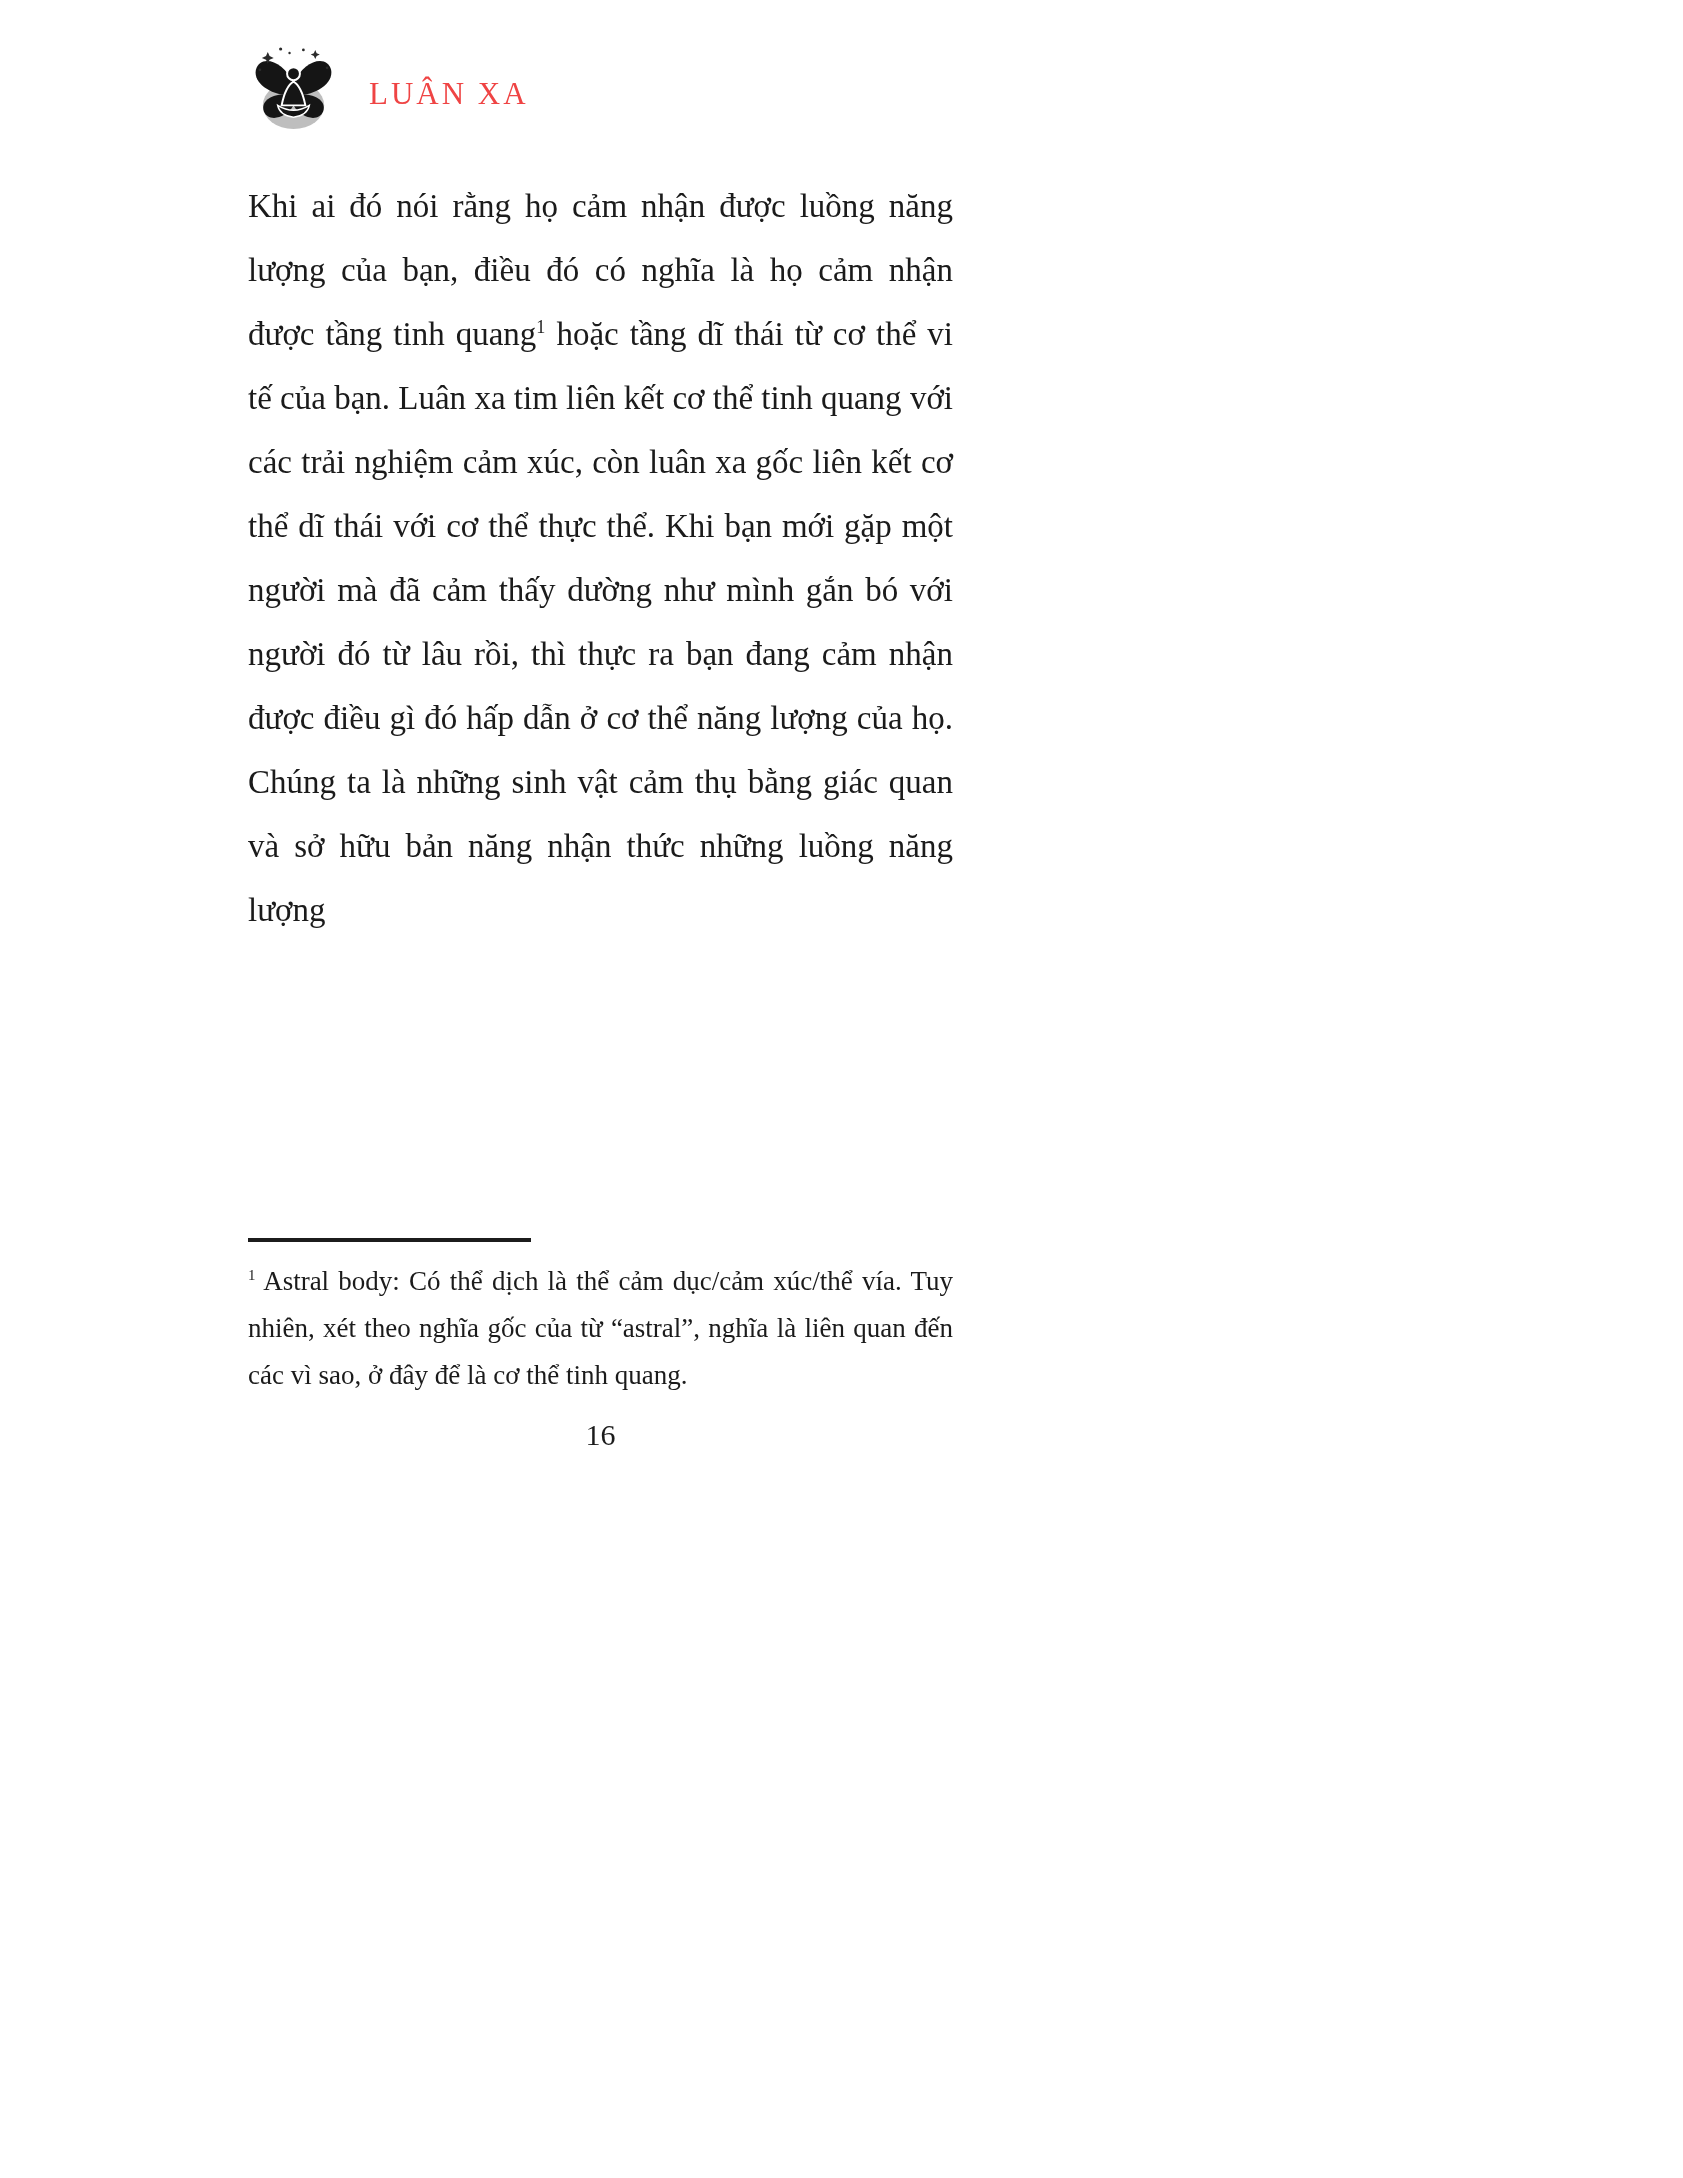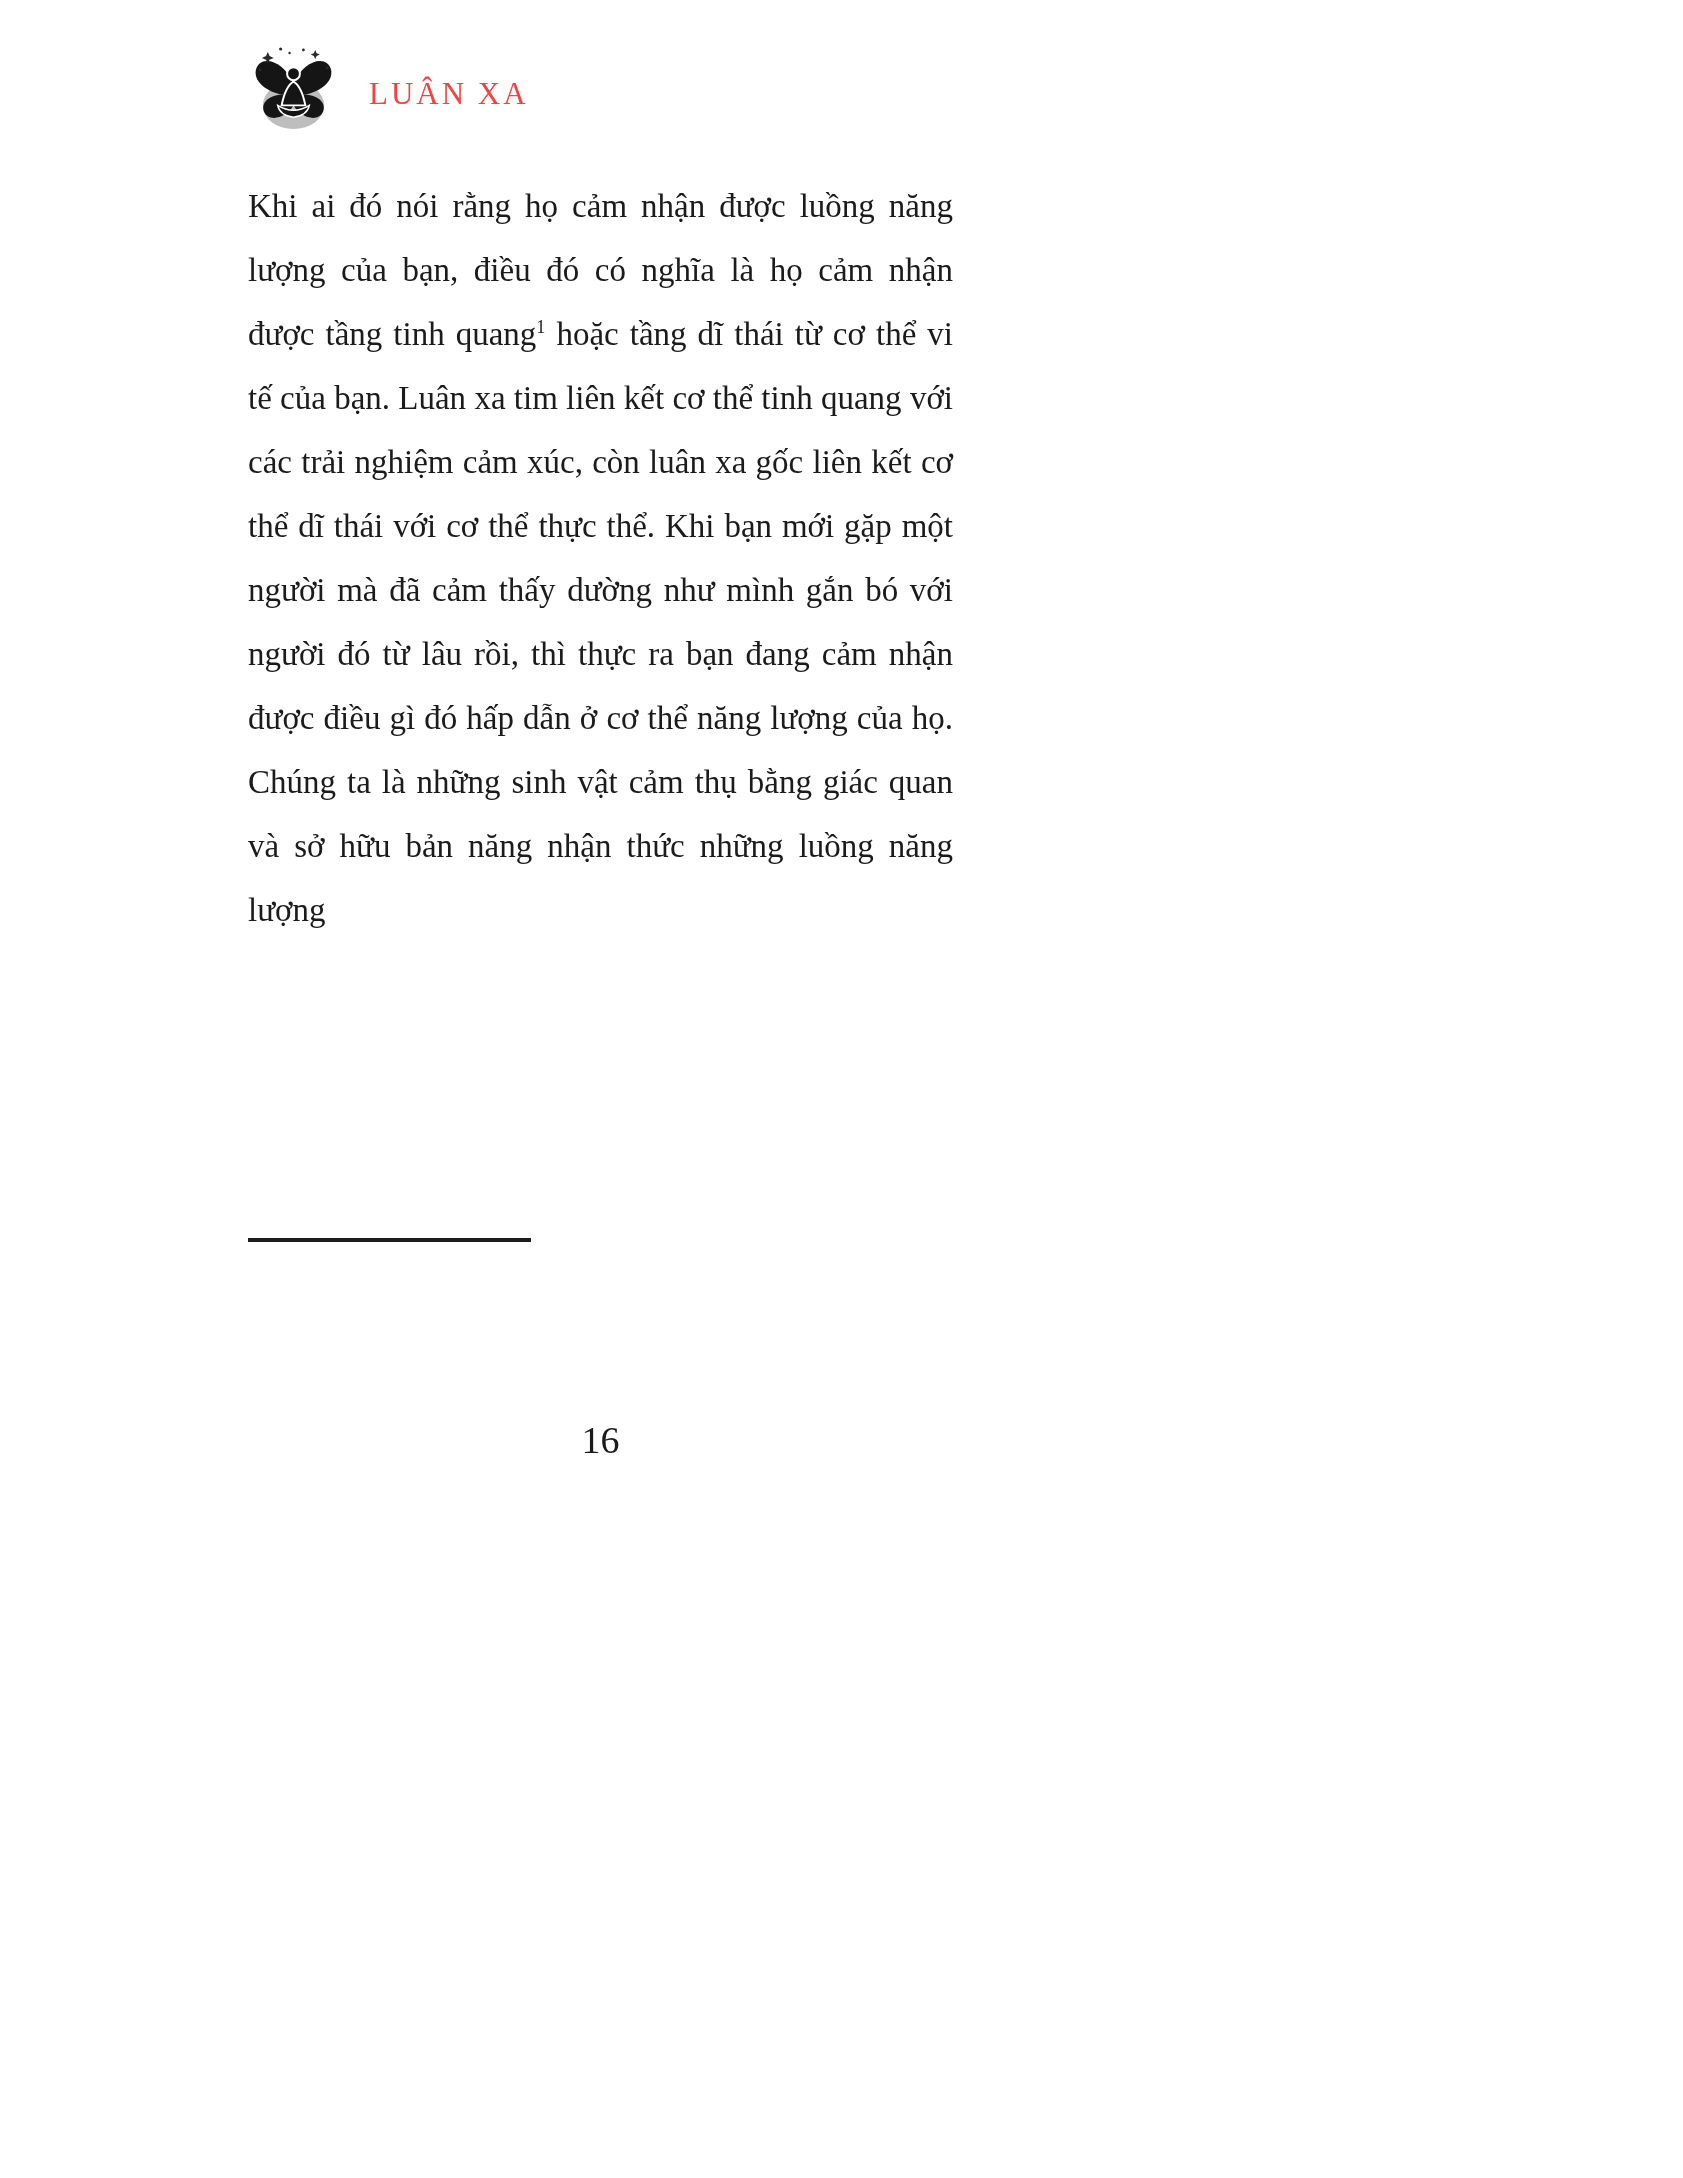--- a/index.html
+++ b/index.html
@@ -73,21 +73,21 @@
     line-height: 47px;
     text-align: justify;
     color: #1b1b1b;
   }
   .page-number {
     position: absolute;
     left: 248px;
     top: 1418px;
     width: 705px;
     text-align: center;
-    font-size: 38px;
+    font-size: 30px;
     color: #1b1b1b;
   }
 </style>
 </head>
 <body>
 
 <div class="page-header">
   <span class="logo">
     <svg width="91" height="99" viewBox="0 0 92 100" aria-hidden="true">
 
@@ -115,16 +115,17 @@
   </span>
   <span class="book-title">LUÂN XA</span>
 </div>
 
 <main class="content">
   <p class="para"><span>Khi ai đó nói rằng họ cảm nhận được luồng năng lượng của bạn, điều đó có nghĩa là họ cảm nhận được tầng tinh quang</span><sup class="fn-ref">1</sup><span> hoặc tầng dĩ thái từ cơ thể vi tế của bạn. Luân xa tim liên kết cơ thể tinh quang với các trải nghiệm cảm xúc, còn luân xa gốc liên kết cơ thể dĩ thái với cơ thể thực thể. Khi bạn mới gặp một người mà đã cảm thấy dường như mình gắn bó với người đó từ lâu rồi, thì thực ra bạn đang cảm nhận được điều gì đó hấp dẫn ở cơ thể năng lượng của họ. Chúng ta là những sinh vật cảm thụ bằng giác quan và sở hữu bản năng nhận thức những luồng năng lượng</span></p>
 </main>
 
 <footer class="footnotes">
   <hr class="footnote-rule">
+  <p class="footnote"><sup class="fn-ref">1</sup><span> Astral body: Có thể dịch là thể cảm dục/cảm xúc/thể vía. Tuy nhiên, xét theo nghĩa gốc của từ “astral”, nghĩa là liên quan đến các vì sao, ở đây để là cơ thể tinh quang.</span></p>
 </footer>
 
 <div class="page-number">16</div>
 
 
 </body></html>

